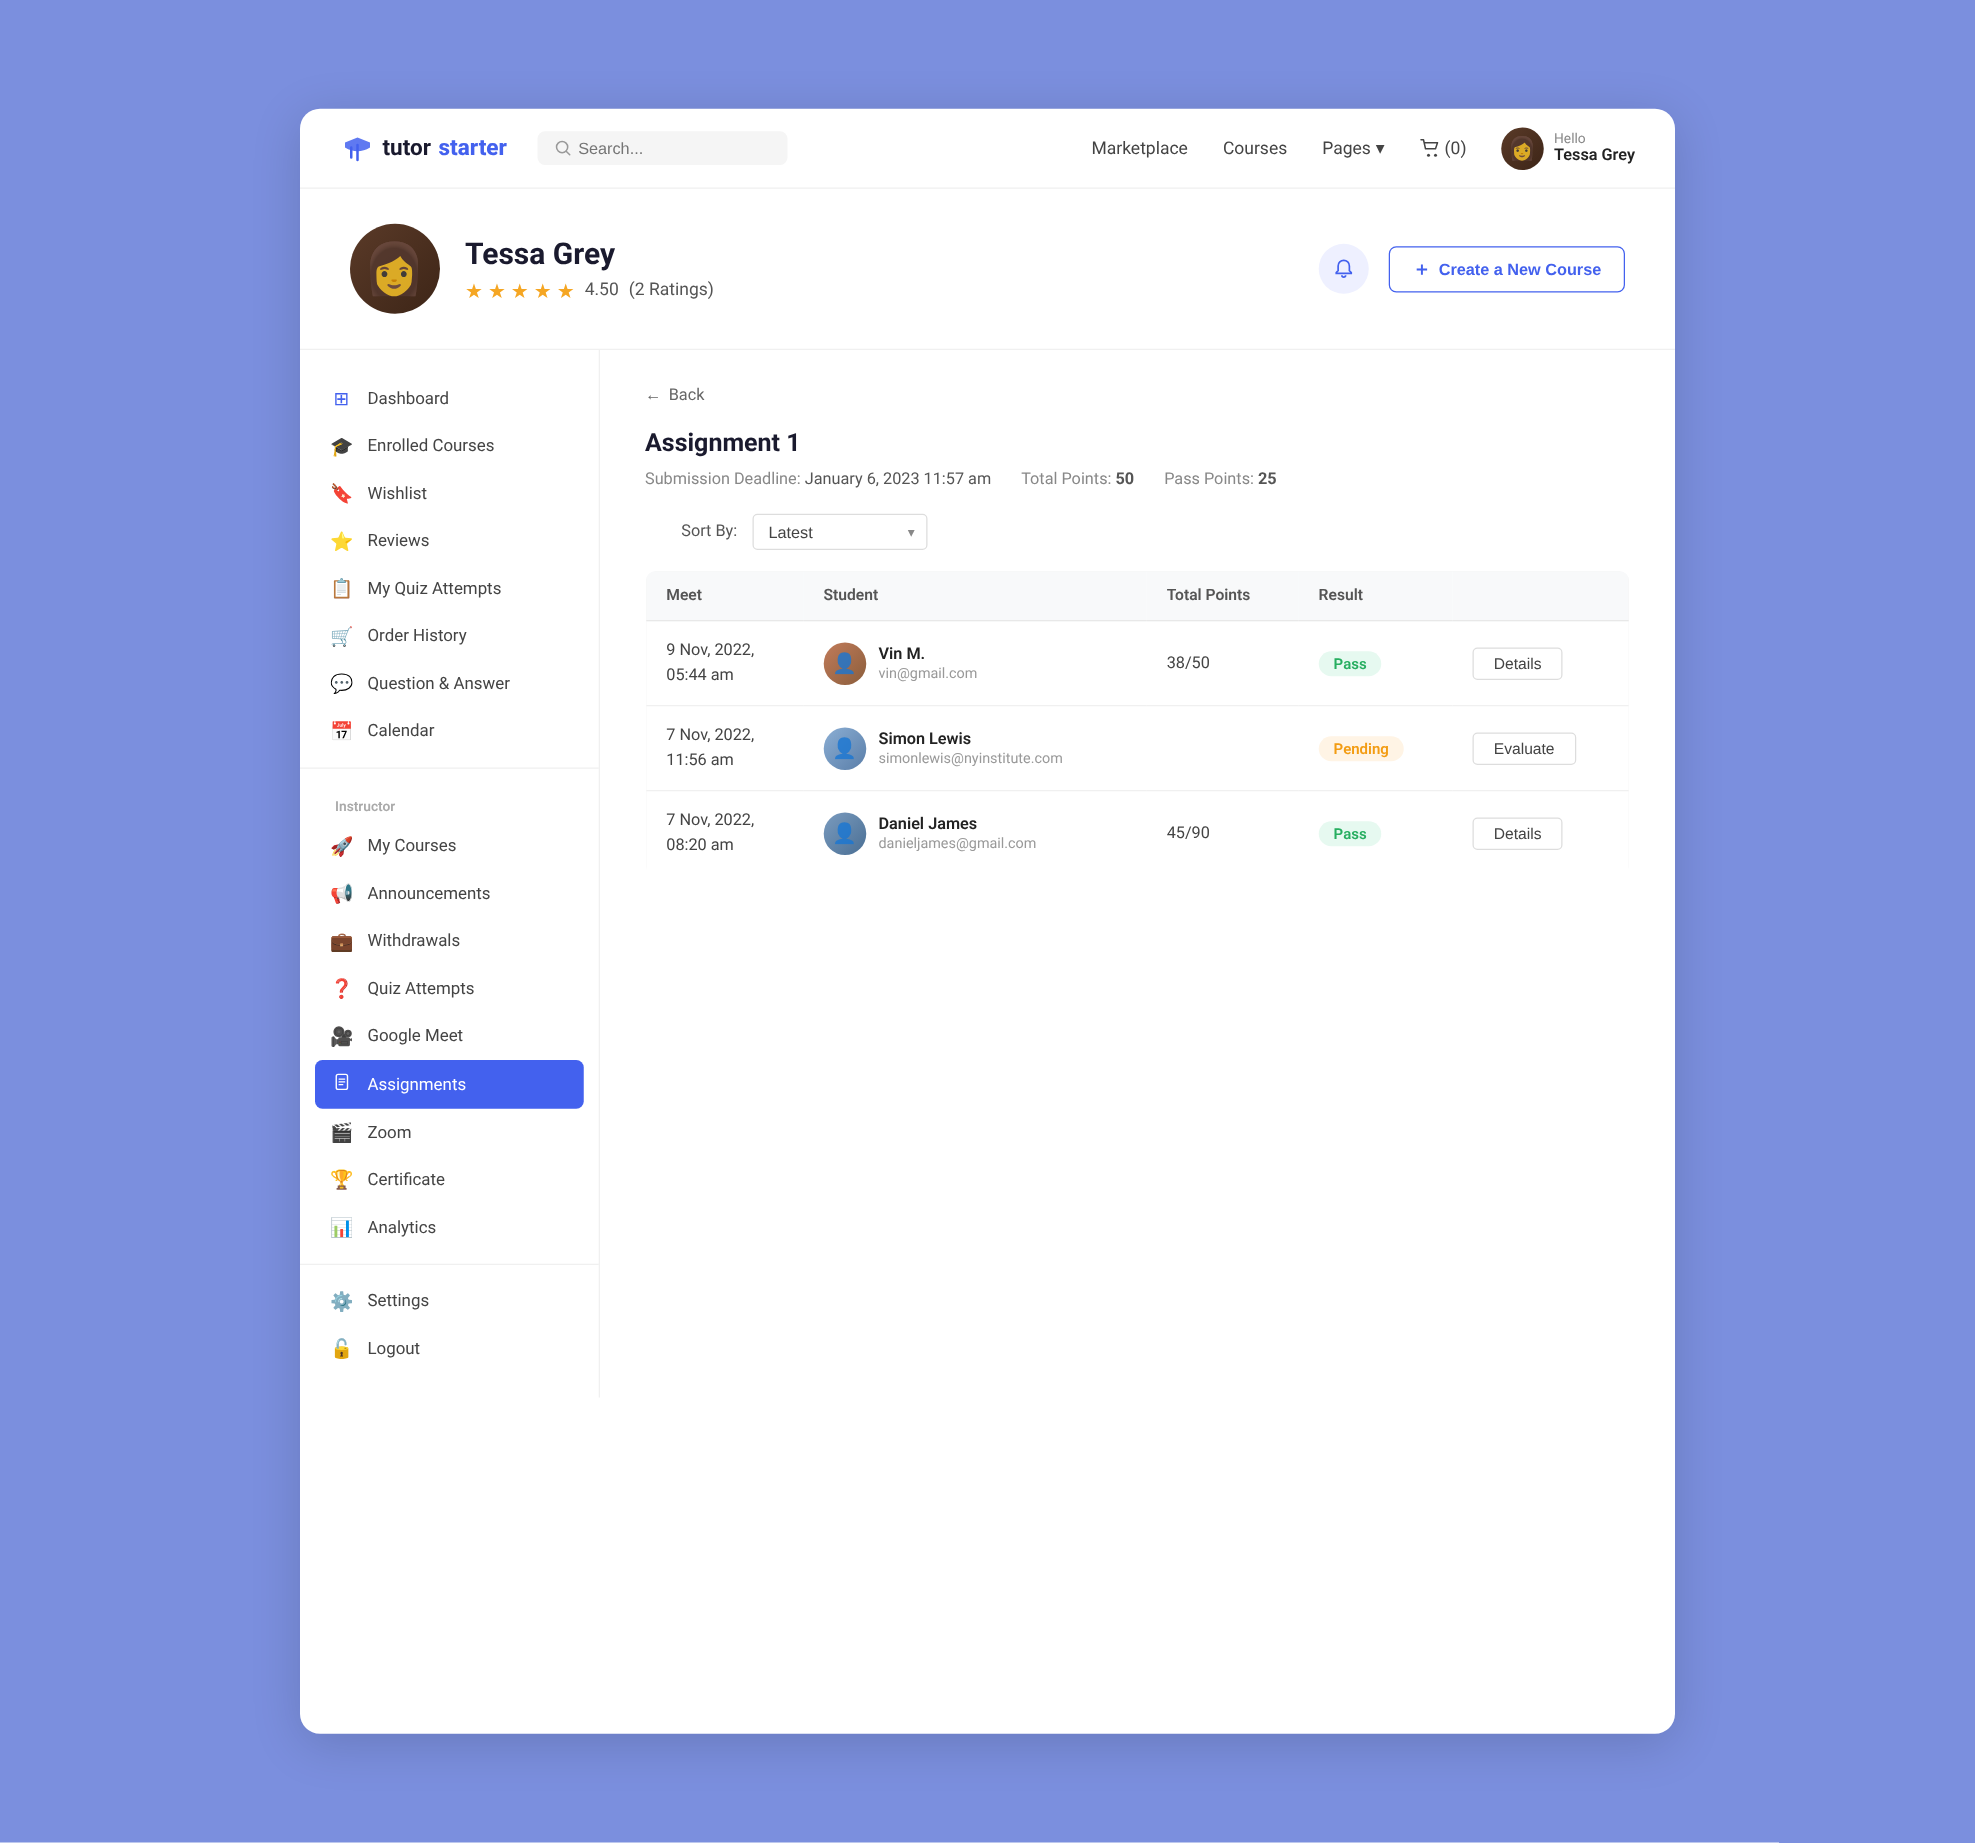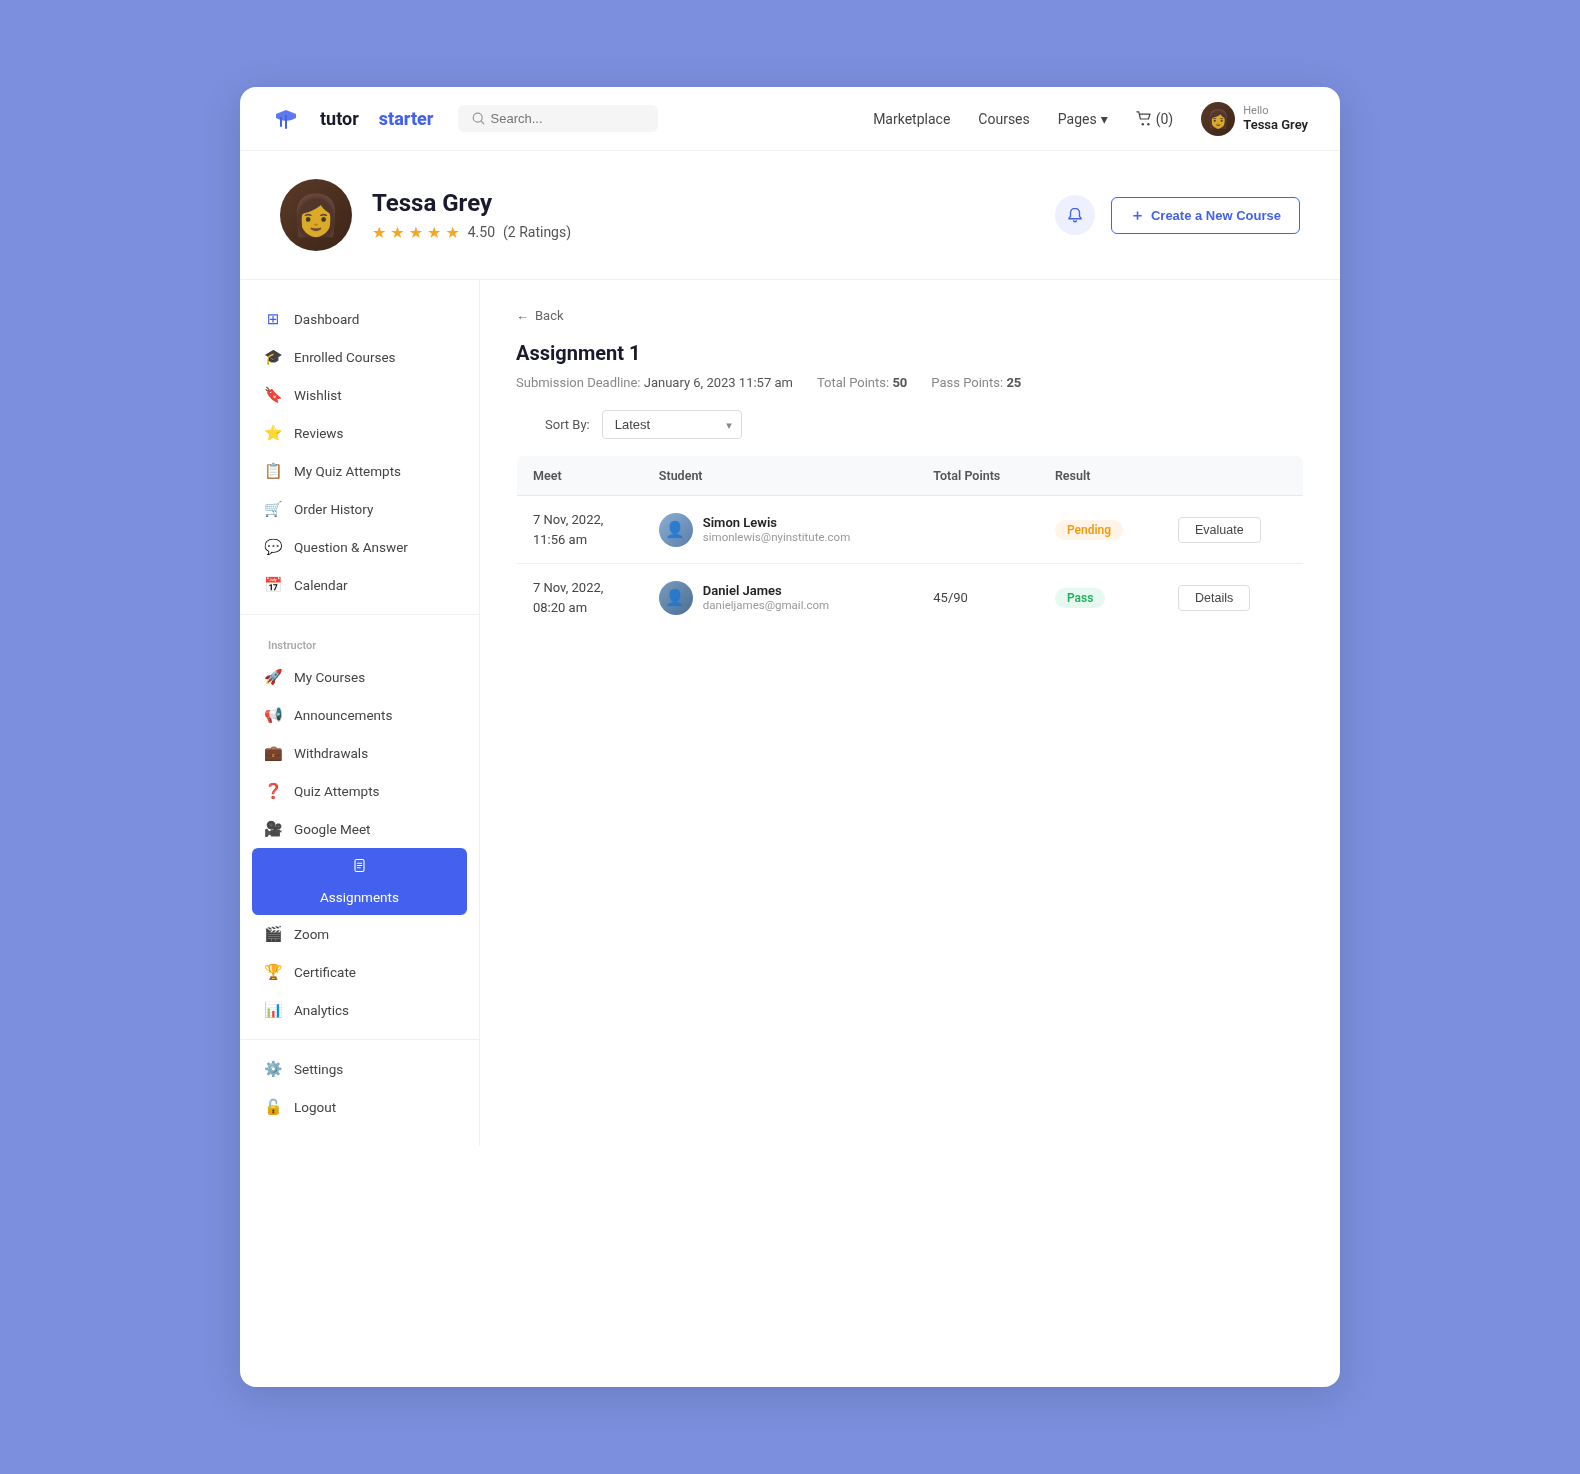--- a/index.html
+++ b/index.html
@@ -25,21 +25,21 @@
       display: flex;
       align-items: center;
       padding: 0 32px;
       height: 64px;
       border-bottom: 1px solid #f0f0f0;
       gap: 24px;
     }
     .logo {
       display: flex;
       align-items: center;
-      gap: 20px;
+      gap: 6px;
       font-size: 18px;
       font-weight: 700;
       color: #1a1a2e;
     }
     .logo-icon {
       width: 28px;
       height: 22px;
     }
     .logo span { color: #4361ee; }
     .search-bar {
@@ -166,21 +166,20 @@
       cursor: pointer;
       border-radius: 4px;
       transition: background 0.15s;
     }
     .sidebar-item.active {
       background: #4361ee;
       color: #fff;
       border-radius: 6px;
       margin: 0 12px;
       padding: 10px 12px;
-      flex-direction: column;
     }
     .sidebar-item.active .sidebar-icon { color: #fff; }
     .sidebar-icon { font-size: 15px; width: 18px; text-align: center; color: #4361ee; }
     .sidebar-section-label {
       padding: 14px 28px 6px;
       font-size: 11px;
       color: #aaa;
       font-weight: 600;
       text-transform: none;
     }
@@ -513,20 +512,41 @@
           <tr>
             <th>Meet</th>
             <th>Student</th>
             <th>Total Points</th>
             <th>Result</th>
             <th></th>
           </tr>
         </thead>
         <tbody id="table-body">
 
+        <tr>
+    <td class="date-cell">9 Nov, 2022,<br>05:44 am</td>
+    <td>
+      <div class="student-cell">
+        <div class="student-avatar av-vin">
+          <div class="person-svg" style="font-size:16px;">👤</div>
+        </div>
+        <div>
+          <div class="student-name">Vin M.</div>
+          <div class="student-email">vin@gmail.com</div>
+        </div>
+      </div>
+    </td>
+    <td>38/50</td>
+    <td>
+      <span class="badge badge-pass">Pass</span>
+    </td>
+    <td>
+      <button class="action-btn">Details</button>
+    </td>
+  </tr>
             <tr>
     <td class="date-cell">7 Nov, 2022,<br>11:56 am</td>
     <td>
       <div class="student-cell">
         <div class="student-avatar av-simon">
           <div class="person-svg" style="font-size:16px;">👤</div>
         </div>
         <div>
           <div class="student-name">Simon Lewis</div>
           <div class="student-email">simonlewis@nyinstitute.com</div>

